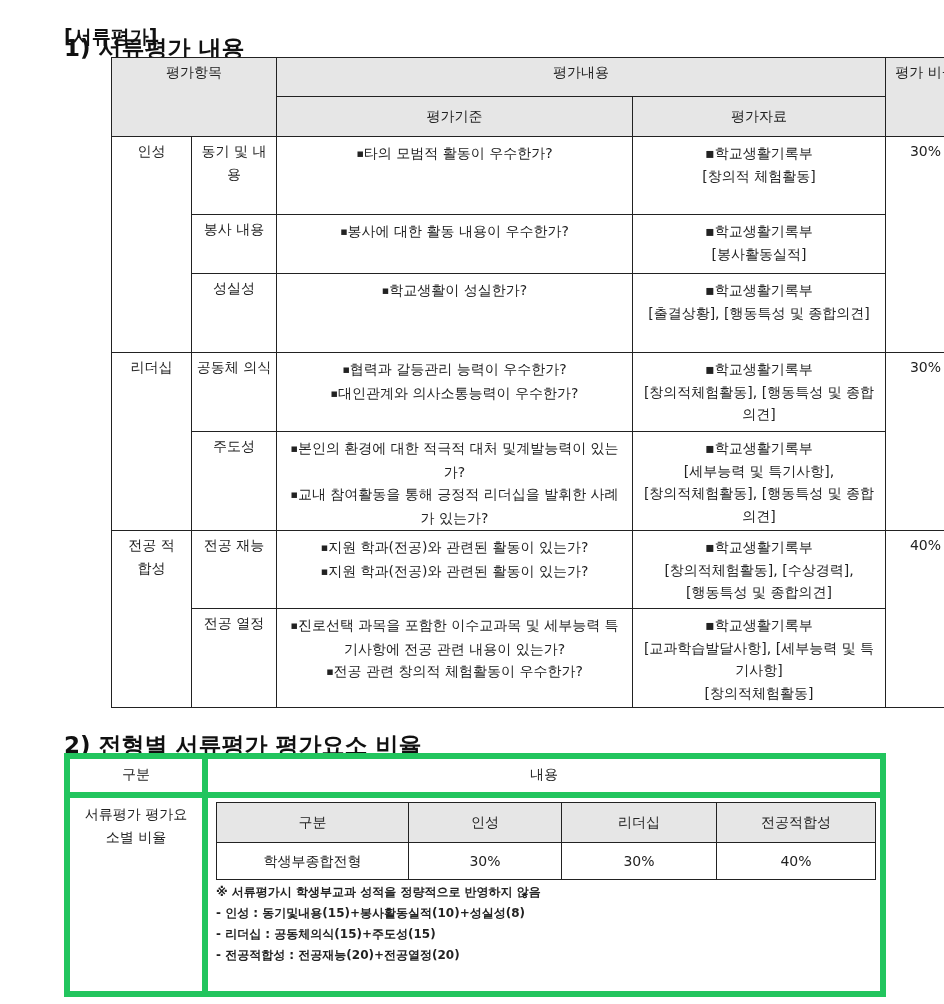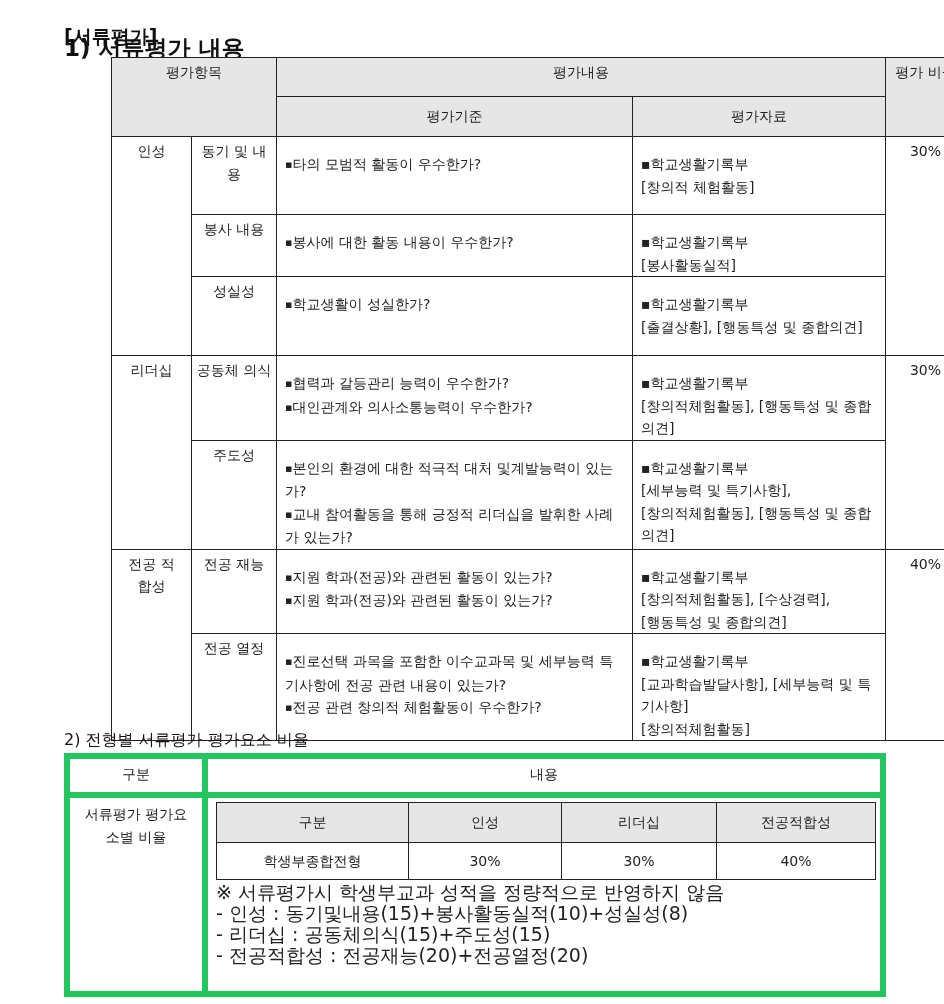--- a/index.html
+++ b/index.html
@@ -3,39 +3,39 @@
 <meta charset="utf-8">
 <style>
   html, body { margin: 0; padding: 0; background: #ffffff; }
   body {
     width: 944px; height: 1004px; overflow: hidden; position: relative;
     font-family: "DejaVu Sans", "Liberation Sans", sans-serif;
     color: #222; font-size: 14px;
   }
   .h-main { position: absolute; left: 64px; top: 8px; font-size: 19px; font-weight: bold; color: #111; margin-top: 16px; }
   .h-sub  { position: absolute; left: 64px; top: 33px; font-size: 23px; font-weight: bold; color: #111; }
-  .h-sub2 { position: absolute; left: 64px; top: 730px; font-size: 16px; font-weight: normal; color: #111; }
+  .h-sub2 { position: absolute; left: 64px; top: 730px; font-size: 23px; font-weight: bold; color: #111; }
 
   table { border-collapse: collapse; table-layout: fixed; position: absolute; }
   td { border: 1px solid #222; vertical-align: top; font-size: 14px; line-height: 22.5px; }
   .t1 { left: 79px; top: 57px; width: 854px; margin-left: 32px; }
   .hd { background: #e6e6e6; text-align: center; }
   .c  { text-align: center; }
-  .pad { padding: 16px 8px 0 8px; }
+  .pad { padding: 5px 8px 0 8px; text-align: center; }
   .padc { padding: 3px 4px 0 4px; }
   .bul::before { content: "\25AA"; font-size: 11px; vertical-align: 1px; margin-right: 0; }
   .line { display: block; }
 
   .t2 { left: 64px; top: 753px; width: 816px; }
   .t2 td { border: 6px solid #22c55e; }
   .inner { position: relative; border-collapse: collapse; table-layout: fixed; width: 659px; margin: 4px 0 0 8px; }
   .inner td { border: 1px solid #222; text-align: center; vertical-align: middle; padding: 0; }
   .inner .ih { background: #e6e6e6; height: 39px; }
   .inner .iv { height: 36px; }
-  .notes { padding: 2px 0 0 8px; font-size: 19px; line-height: 21px; }
+  .notes { padding: 2px 0 0 8px; font-size: 12px; line-height: 21px; font-weight: bold; }
 </style>
 </head>
 <body>
 
 <div class="h-main">[서류평가]</div>
 <div class="h-sub">1) 서류평가 내용</div>
 
 <table class="t1">
   <colgroup>
     <col style="width:80px">

